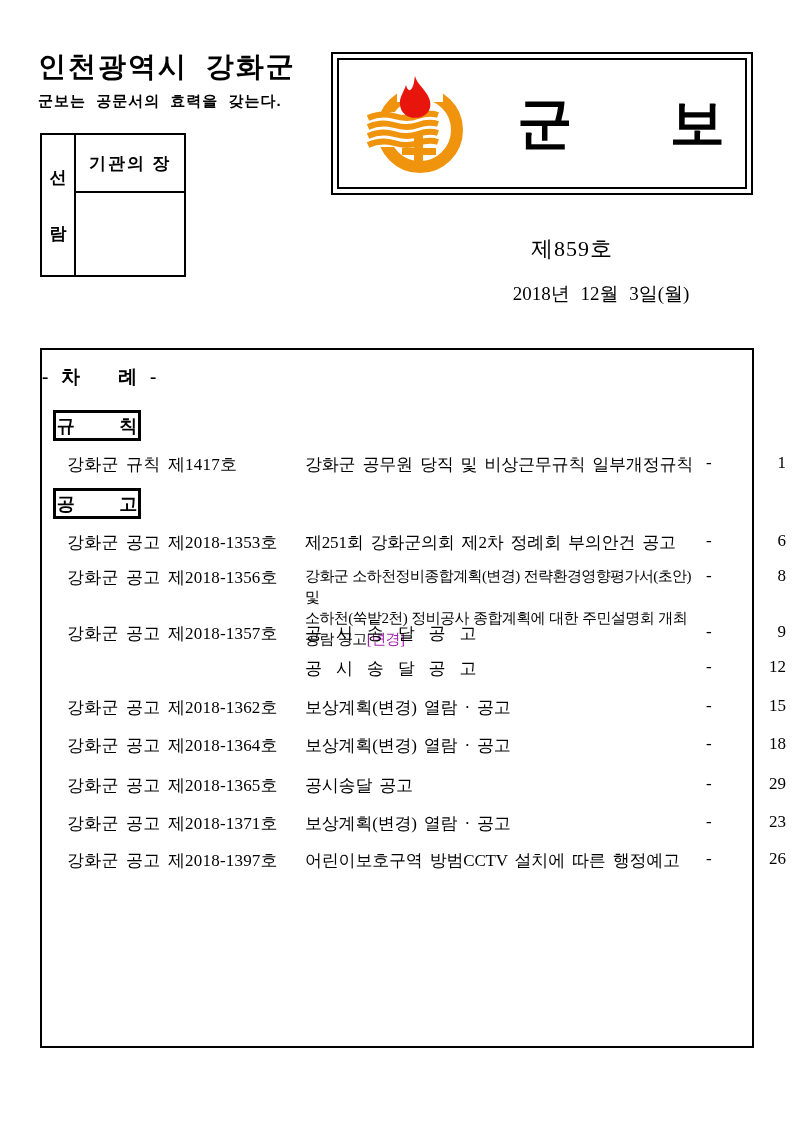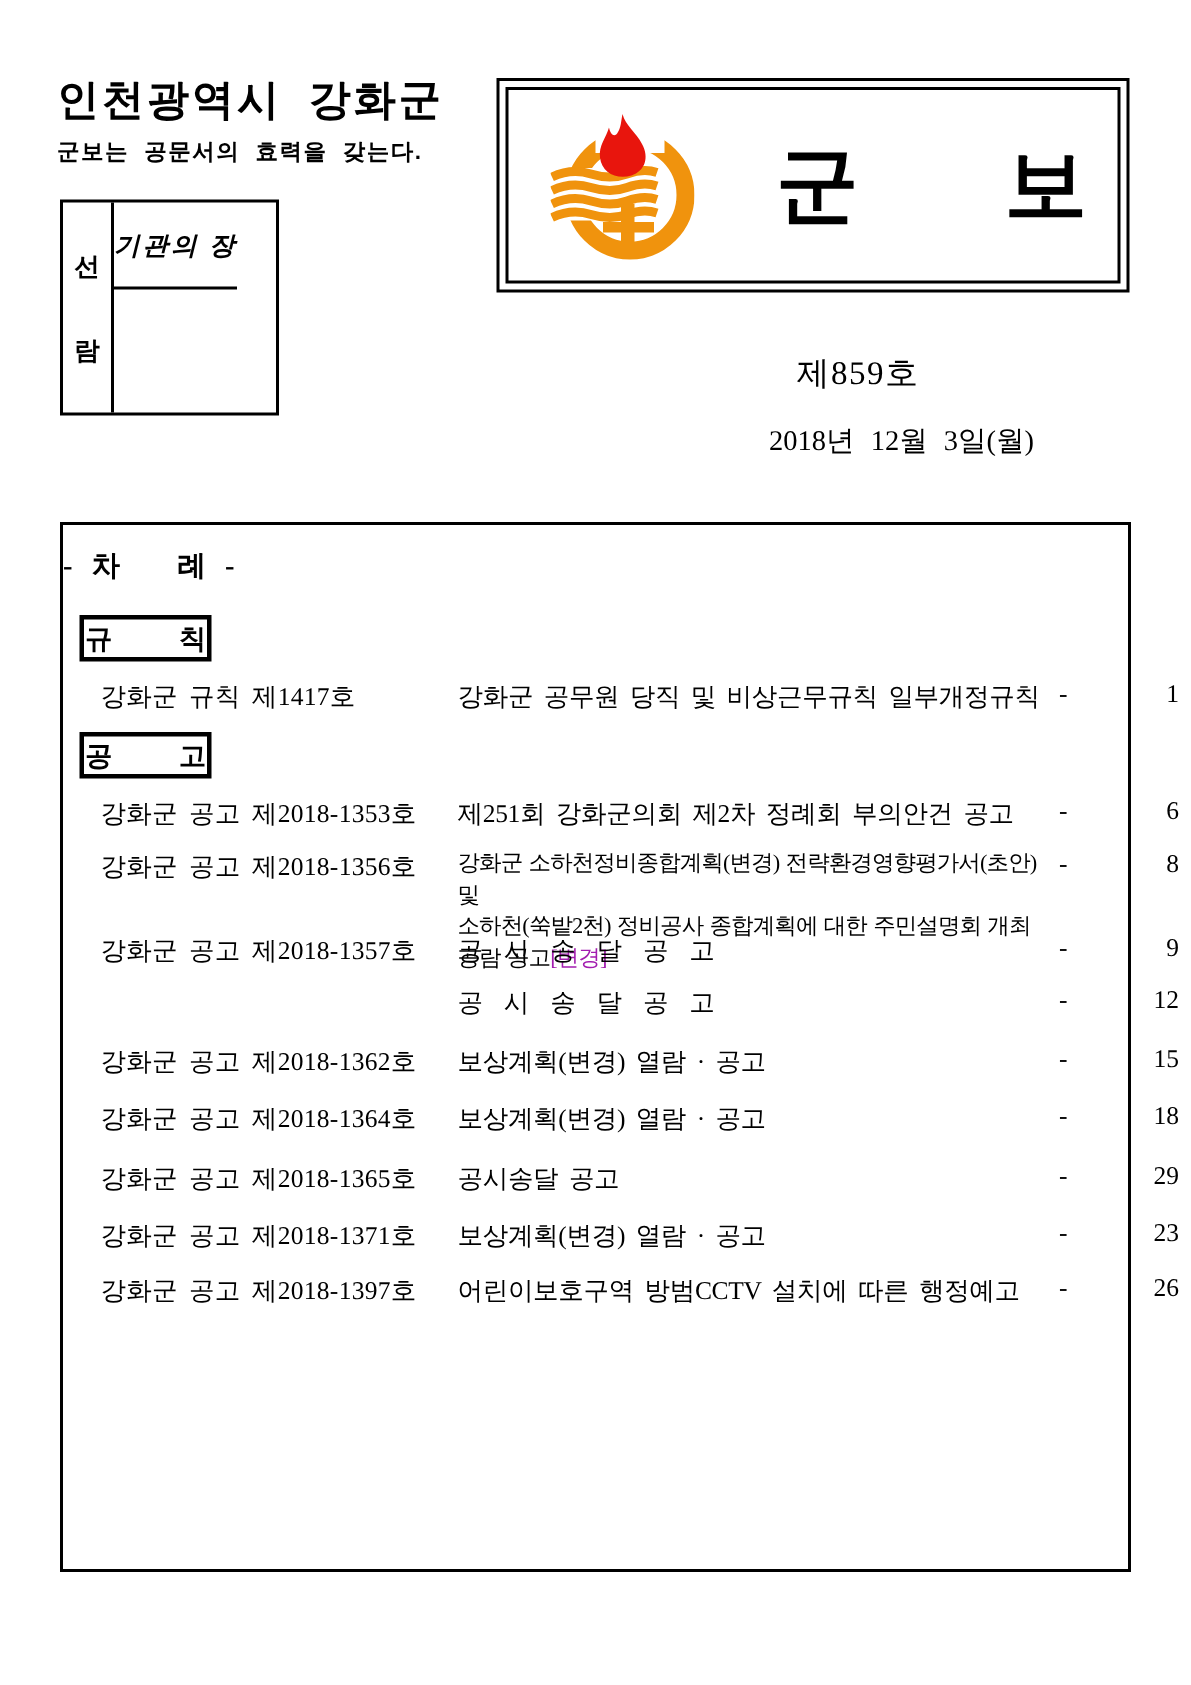--- a/index.html
+++ b/index.html
@@ -9,21 +9,21 @@
   
   .agency-title{position:absolute;left:38px;top:48px;font-family:"Liberation Sans","DejaVu Sans",sans-serif;
       font-weight:bold;font-size:28px;letter-spacing:2px;word-spacing:8px;white-space:pre;}
   .agency-note{position:absolute;left:38px;top:92px;font-family:"Liberation Sans","DejaVu Sans",sans-serif;
       font-weight:bold;font-size:15px;letter-spacing:1px;word-spacing:5px;white-space:pre;}
 
   .seal-table{position:absolute;left:40px;top:133px;width:146px;height:144px;border:2px solid #000;
       box-sizing:border-box;display:flex;}
   .seal-left{width:34px;border-right:2px solid #000;box-sizing:border-box;display:flex;flex-direction:column;
       align-items:center;justify-content:space-around;padding:14px 0;font-size:17px;font-weight:bold;}
-  .seal-right{flex:1;display:flex;flex-direction:row;font-style:italic;}
+  .seal-right{flex:1;display:flex;flex-direction:column;}
   .seal-head{height:58px;border-bottom:2px solid #000;box-sizing:border-box;display:flex;align-items:center;
       justify-content:center;font-size:17px;font-weight:bold;letter-spacing:2px;white-space:pre;}
   .seal-blank{flex:1;}
 
   
   .gazette-box{position:absolute;left:331px;top:52px;width:422px;height:143px;box-sizing:border-box;
       border:2px solid #000;padding:4px;background:#fff;}
   .gazette-inner{border:2px solid #000;box-sizing:border-box;height:100%;display:flex;align-items:center;
       padding-left:28px;gap:48px;}
   .gazette-title{flex:1;text-align:center;font-family:"Liberation Sans","DejaVu Sans",sans-serif;

